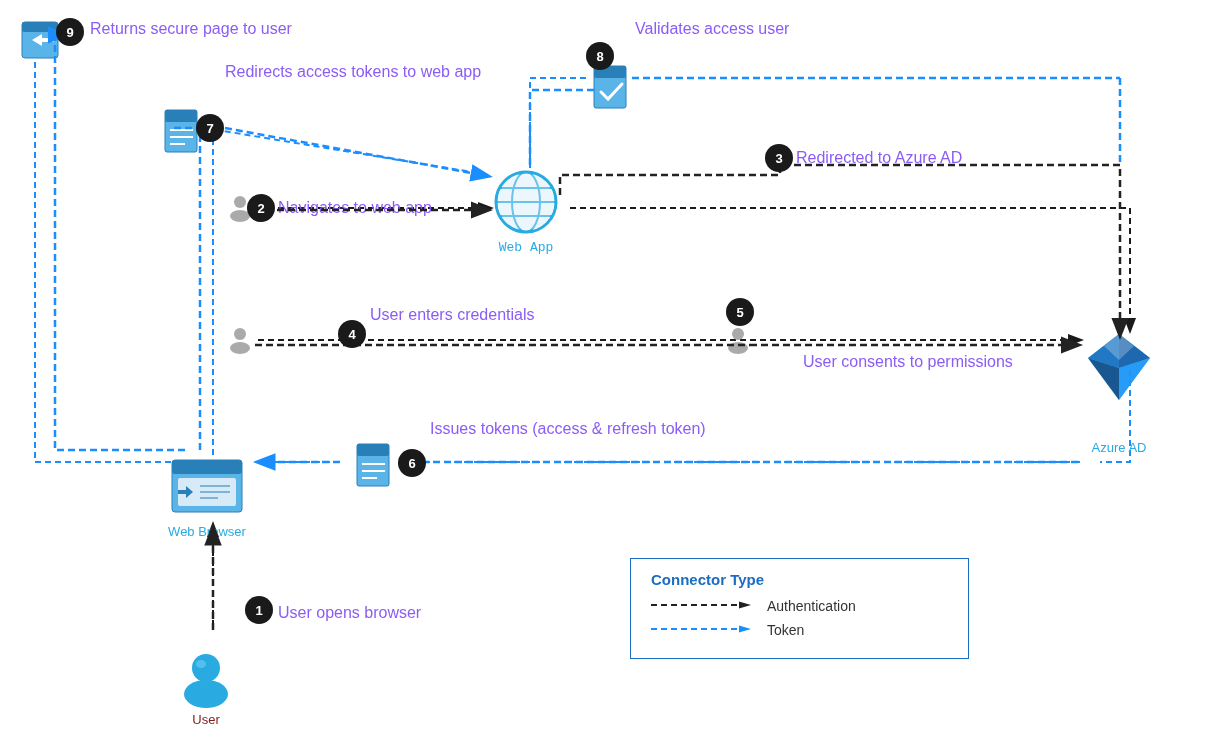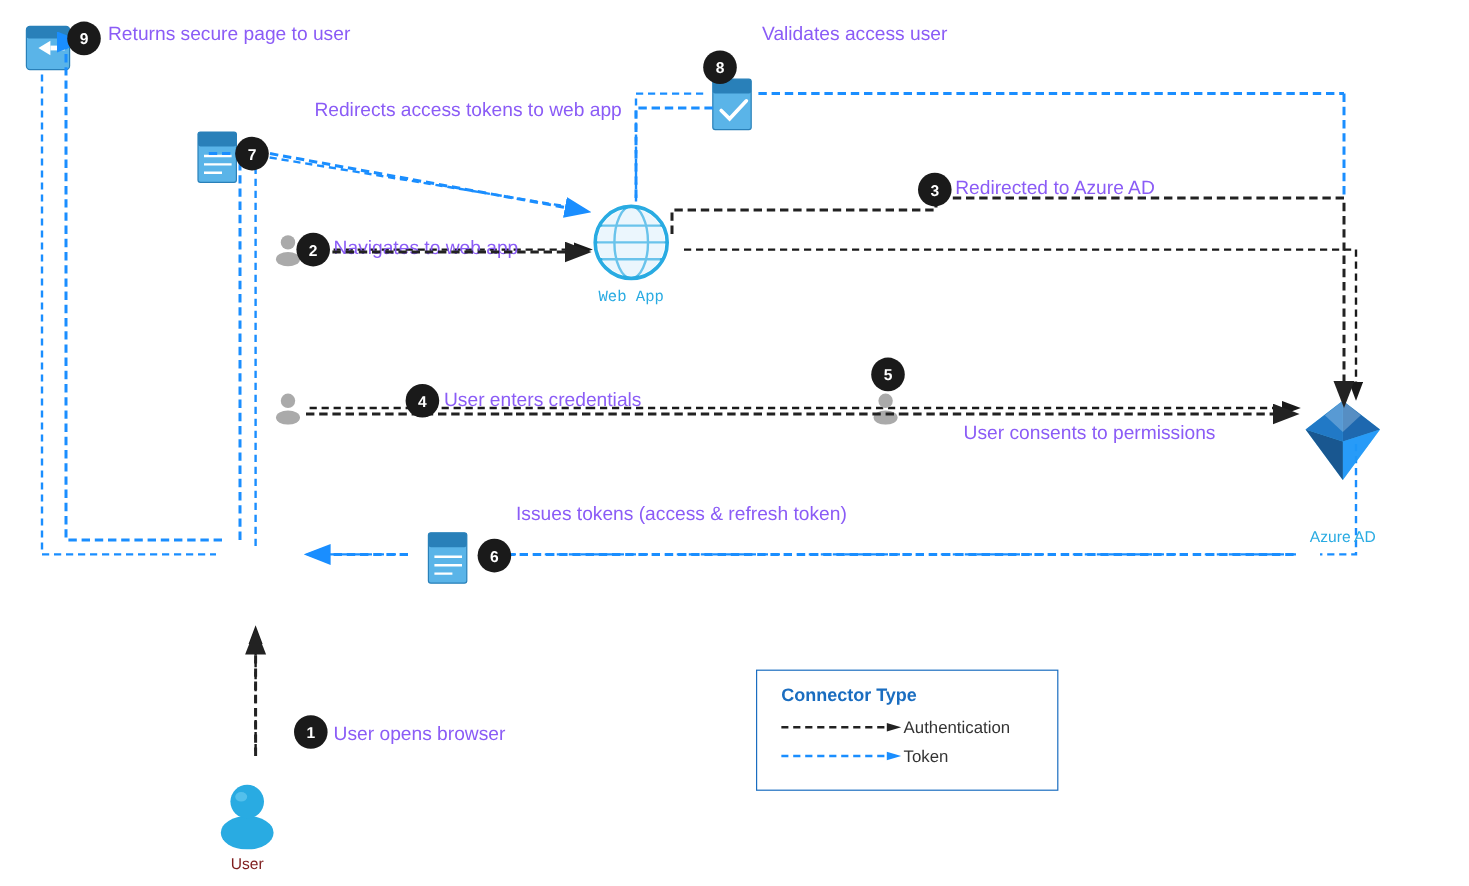--- a/index.html
+++ b/index.html
@@ -76,22 +76,22 @@
 
     .legend-title {
       color: #1a6dc0;
       font-weight: 700;
       font-size: 15px;
       margin-bottom: 10px;
     }
 
     .legend-item {
       display: flex;
-      align-items: center;
-      gap: 2px;
+      align-items: flex-start;
+      gap: 16px;
       margin-bottom: 8px;
     }
 
     .legend-text {
       font-size: 14px;
       color: #333;
     }
   </style>
 </head>
 <body>
@@ -196,20 +196,37 @@
 
       <ellipse cx="28" cy="46" rx="22" ry="14" fill="#29abe2"></ellipse>
 
       <circle cx="28" cy="20" r="14" fill="#29abe2"></circle>
 
       <ellipse cx="23" cy="16" rx="5" ry="4" fill="#7dd6f5" opacity="0.5"></ellipse>
     </svg>
     <span class="icon-label" style="color:#7f1d1d;">User</span>
   </div>
 
+  <div class="icon-container" style="left:168px; top:452px;">
+    <svg width="78" height="68" viewBox="0 0 78 68">
+
+      <rect x="4" y="8" width="70" height="52" rx="3" fill="#5ab4e8" stroke="#2980b9" stroke-width="1"></rect>
+
+      <rect x="4" y="8" width="70" height="14" rx="3" fill="#2980b9"></rect>
+
+      <rect x="10" y="26" width="58" height="28" rx="2" fill="#d6eaf8"></rect>
+
+      <polygon points="25,40 18,34 18,38 10,38 10,42 18,42 18,46" fill="#2980b9"></polygon>
+
+      <line x1="32" y1="34" x2="62" y2="34" stroke="#7fb3d3" stroke-width="2"></line>
+      <line x1="32" y1="40" x2="62" y2="40" stroke="#7fb3d3" stroke-width="2"></line>
+      <line x1="32" y1="46" x2="50" y2="46" stroke="#7fb3d3" stroke-width="2"></line>
+    </svg>
+    <span class="icon-label" style="color:#29abe2;">Web Browser</span>
+  </div>
 
   <div class="icon-container" style="left:490px; top:168px;">
     <svg width="72" height="68" viewBox="0 0 72 68">
 
       <circle cx="36" cy="34" r="30" fill="none" stroke="#29abe2" stroke-width="3"></circle>
 
       <ellipse cx="36" cy="34" rx="14" ry="30" fill="none" stroke="#29abe2" stroke-width="2"></ellipse>
       <line x1="6" y1="34" x2="66" y2="34" stroke="#29abe2" stroke-width="2"></line>
       <line x1="9" y1="20" x2="63" y2="20" stroke="#29abe2" stroke-width="2"></line>
       <line x1="9" y1="48" x2="63" y2="48" stroke="#29abe2" stroke-width="2"></line>
@@ -335,45 +352,45 @@
   </div>
 
   <div class="step-label" style="left:278px; top:199px;">
     <span>Navigates to web app</span>
   </div>
 
   <div class="step-label" style="left:796px; top:149px;">
     <span>Redirected to Azure AD</span>
   </div>
 
-  <div class="step-label" style="left:370px; top:325px;text-align:center;">
+  <div class="step-label" style="left:370px; top:306px;text-align:center;">
     <span>User enters credentials</span>
   </div>
 
   <div class="step-label" style="left:803px; top:305px;margin-top:48px;">
     <span>User consents to permissions</span>
   </div>
 
   <div class="step-label" style="left:430px; top:420px;">
     <span>Issues tokens (access &amp; refresh token)</span>
   </div>
 
-  <div class="step-label" style="left:225px; top:84px;margin-left:37px;">
+  <div class="step-label" style="left:225px; top:63px;">
     <span>Redirects access tokens to web app</span>
   </div>
 
   <div class="step-label" style="left:635px; top:20px;">
     <span>Validates access user</span>
   </div>
 
   <div class="step-label" style="left:90px; top:20px;">
     <span>Returns secure page to user</span>
   </div>
 
-  <div class="legend-box" style="left:630px; top:558px; width:252px;">
+  <div class="legend-box" style="left:630px; top:558px; width:339px;">
     <div class="legend-title">Connector Type</div>
 
     <div class="legend-item">
       <svg width="100" height="14" viewBox="0 0 100 14">
         <line x1="0" y1="7" x2="88" y2="7" stroke="#222" stroke-width="2" stroke-dasharray="6,4"></line>
         <polygon points="88,3.5 100,7 88,10.5" fill="#222"></polygon>
       </svg>
       <span class="legend-text">Authentication</span>
     </div>
 

